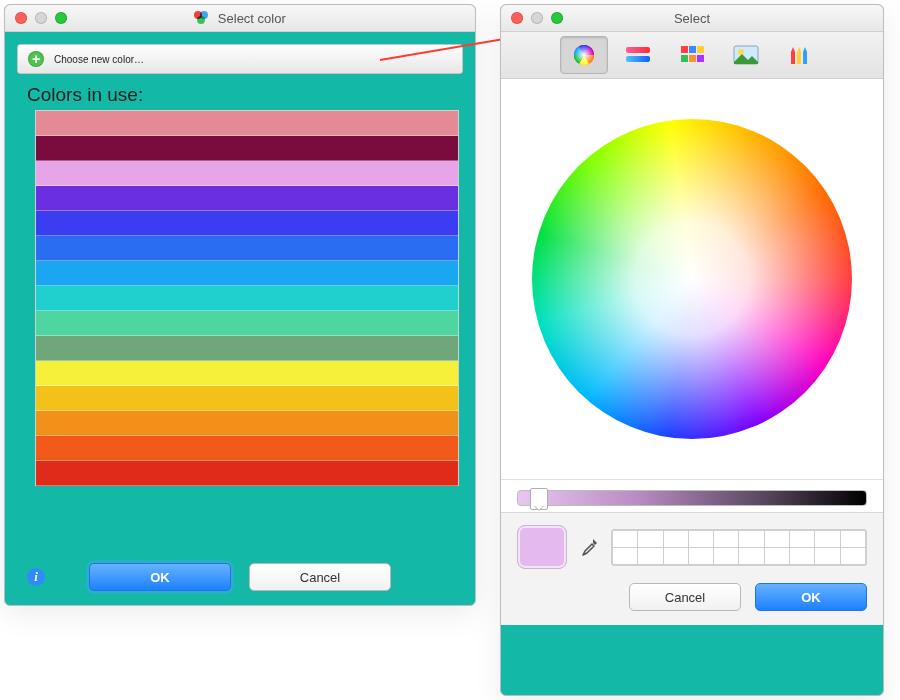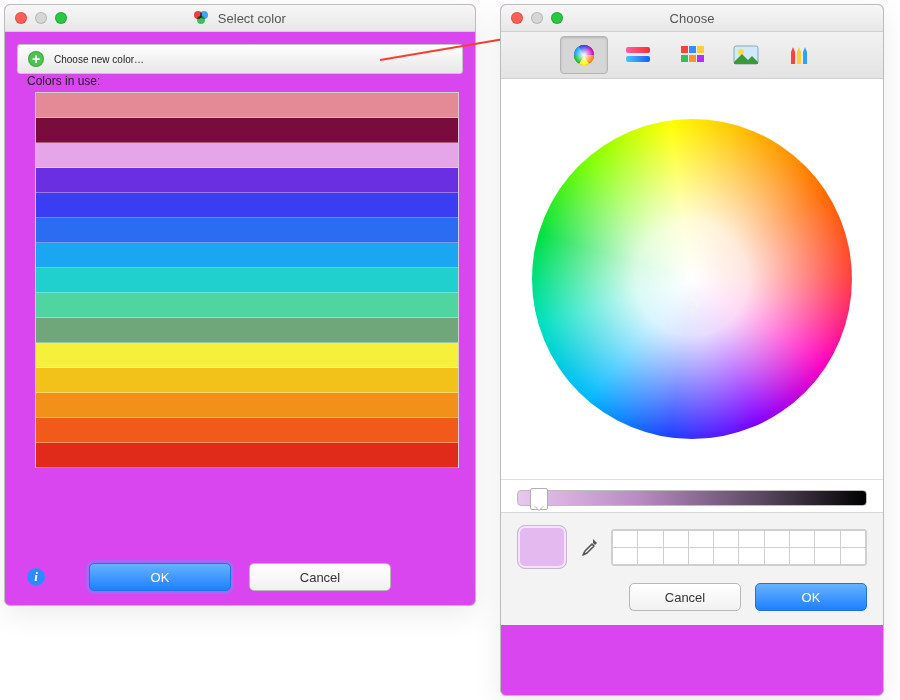--- a/index.html
+++ b/index.html
@@ -10,21 +10,21 @@
     font-family: -apple-system, "Helvetica Neue", Helvetica, Arial, sans-serif;
     font-size: 13px;
     color: #222;
     position: relative;
     overflow: hidden;
   }
 
   
   .window {
     position: absolute;
-    background: #d946ef;
+    background: #14b8a6;
     border: 1px solid #bcbcbc;
     border-radius: 6px;
     box-shadow: 0 8px 30px rgba(0,0,0,.08);
     overflow: hidden;
   }
   .titlebar {
     height: 26px;
     background: linear-gradient(#f7f7f7, #e7e7e7);
     border-bottom: 1px solid #cfcfcf;
     display: flex;
@@ -76,21 +76,21 @@
   }
   .plus {
     width:16px; height:16px; border-radius:50%;
     background:#4fc24f; color:#fff; font-weight:bold;
     display:flex; align-items:center; justify-content:center;
     font-size:14px; line-height:1; margin-right:10px;
     box-shadow:inset 0 0 0 1px rgba(0,0,0,.15);
   }
   .choose-label { font-size:10px; }
 
-  .inuse-label { margin:0 14px 4px 22px; font-size:12px; }
+  .inuse-label { margin:10px 14px 4px 22px; font-size:19px; }
 
   .swatch-list {
     margin:0 16px 0 30px;
     background:#fff;
     border:1px solid #d0d0d0;
     border-bottom:none;
   }
   .swatch {
     height:24px;
     border-bottom:1px solid rgba(255,255,255,.35);
@@ -113,21 +113,21 @@
     border-radius:5px;
     border:1px solid #b8b8b8;
     background:linear-gradient(#ffffff,#f1f1f1);
     font-size:13px; color:#333;
     display:flex; align-items:center; justify-content:center;
     cursor:pointer;
   }
   .btn-primary {
     border:1px solid #1e74e6;
     background:linear-gradient(#66b2ff,#1e80ff);
-    color:#fff; font-weight:400;
+    color:#fff; font-weight:700;
     box-shadow:0 0 0 3px rgba(80,160,255,.35);
     text-align:center;
   }
 
   
   #win-colors { left:500px; top:4px; width:382px; height:690px; }
 
   .picker-tabs {
     height:46px;
     background:linear-gradient(#f2f2f2,#e3e3e3);
@@ -291,21 +291,21 @@
 </svg>
 
 <div id="win-colors" class="window">
   <div class="titlebar">
     <div class="traffic">
       <div class="tl-dot tl-close"></div>
       <div class="tl-dot tl-disabled"></div>
       <div class="tl-dot tl-zoom"></div>
     </div>
     <div class="title">
-      <span>Choose</span>
+      <span>Select</span>
     </div>
   </div>
 
   <div class="picker-tabs">
     <div class="tab active">
       <svg class="ic" viewBox="0 0 28 22">
         <defs>
           <radialGradient id="cg">
               <stop offset="0%" stop-color="#fff"></stop>
               <stop offset="100%" stop-color="rgba(255,255,255,0)"></stop>

